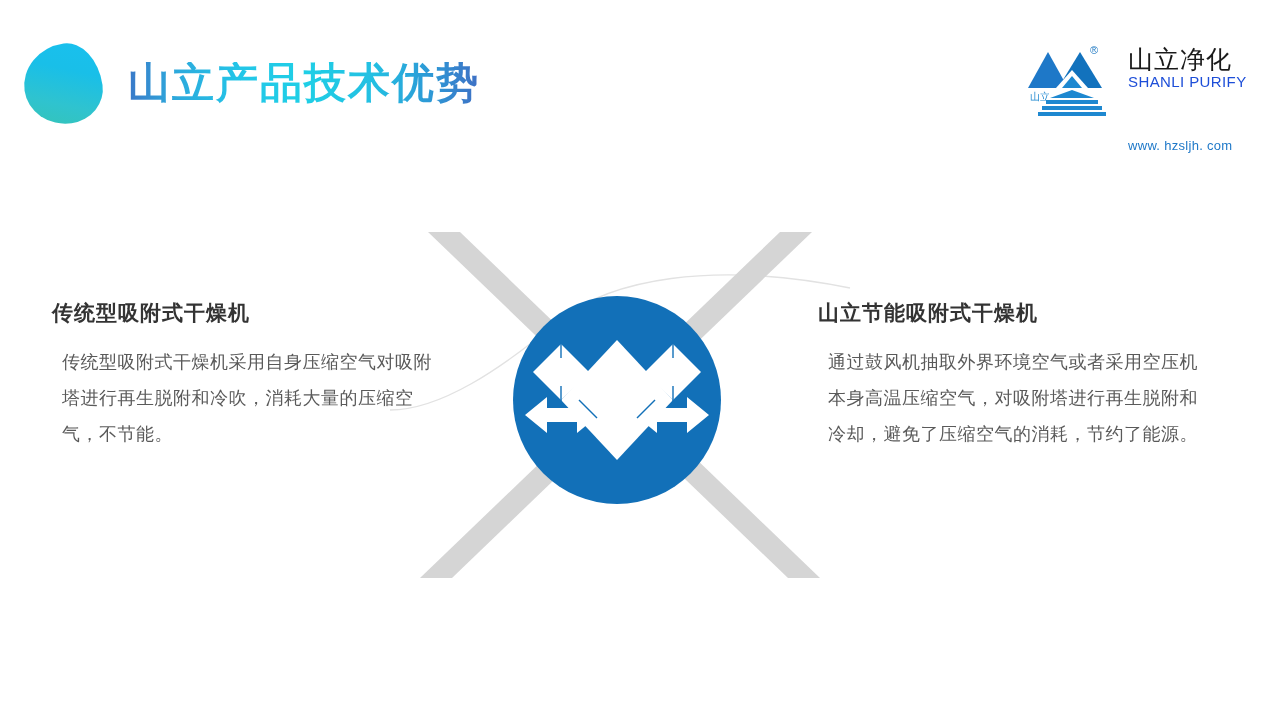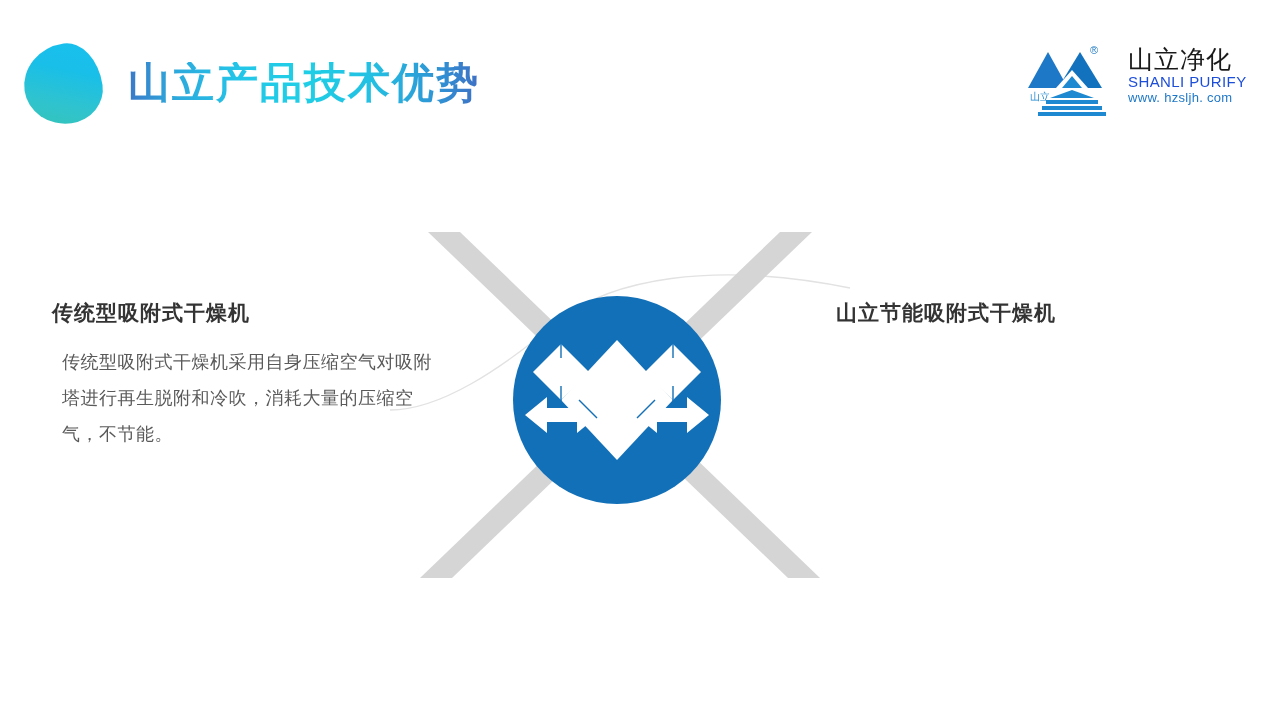--- a/index.html
+++ b/index.html
@@ -116,20 +116,21 @@
     color: #1d4ed8;
     letter-spacing: 0.4px;
     font-family: "Liberation Sans", sans-serif;
   }
   .logo-url {
     font-size: 13px;
     line-height: 16px;
     color: #1e78c8;
     letter-spacing: 0.3px;
     font-family: "Liberation Sans", sans-serif;
+    margin-top: 48px;
   }
 
   
   .center-graphic {
     position: absolute;
     left: 380px;
     top: 210px;
     width: 480px;
     height: 400px;
   }
@@ -153,21 +154,21 @@
     width: 208px; height: 208px;
   }
 
   
   .col {
     position: absolute;
     top: 300px;
     width: 396px;
   }
   .col-left  { left: 52px;  text-align: left; }
-  .col-right { left: 836px; text-align: left; }
+  .col-right { left: 818px; text-align: left; }
 
   .col-title {
     font-size: 21px;
     font-weight: bold;
     color: #333333;
     letter-spacing: 1px;
     line-height: 26px;
     margin: 0 0 18px 0;
     font-family: "DejaVu Sans", "Liberation Sans", sans-serif;
   }
@@ -259,15 +260,16 @@
     </div>
   </div>
 
   <div class="col col-left">
     <div class="col-title">传统型吸附式干燥机</div>
     <div class="col-body">传统型吸附式干燥机采用自身压缩空气对吸附塔进行再生脱附和冷吹，消耗大量的压缩空气，不节能。</div>
   </div>
 
   <div class="col col-right">
     <div class="col-title">山立节能吸附式干燥机</div>
+    <div class="col-body">通过鼓风机抽取外界环境空气或者采用空压机本身高温压缩空气，对吸附塔进行再生脱附和冷却，避免了压缩空气的消耗，节约了能源。</div>
   </div>
 
 </div>
 
 </body></html>

